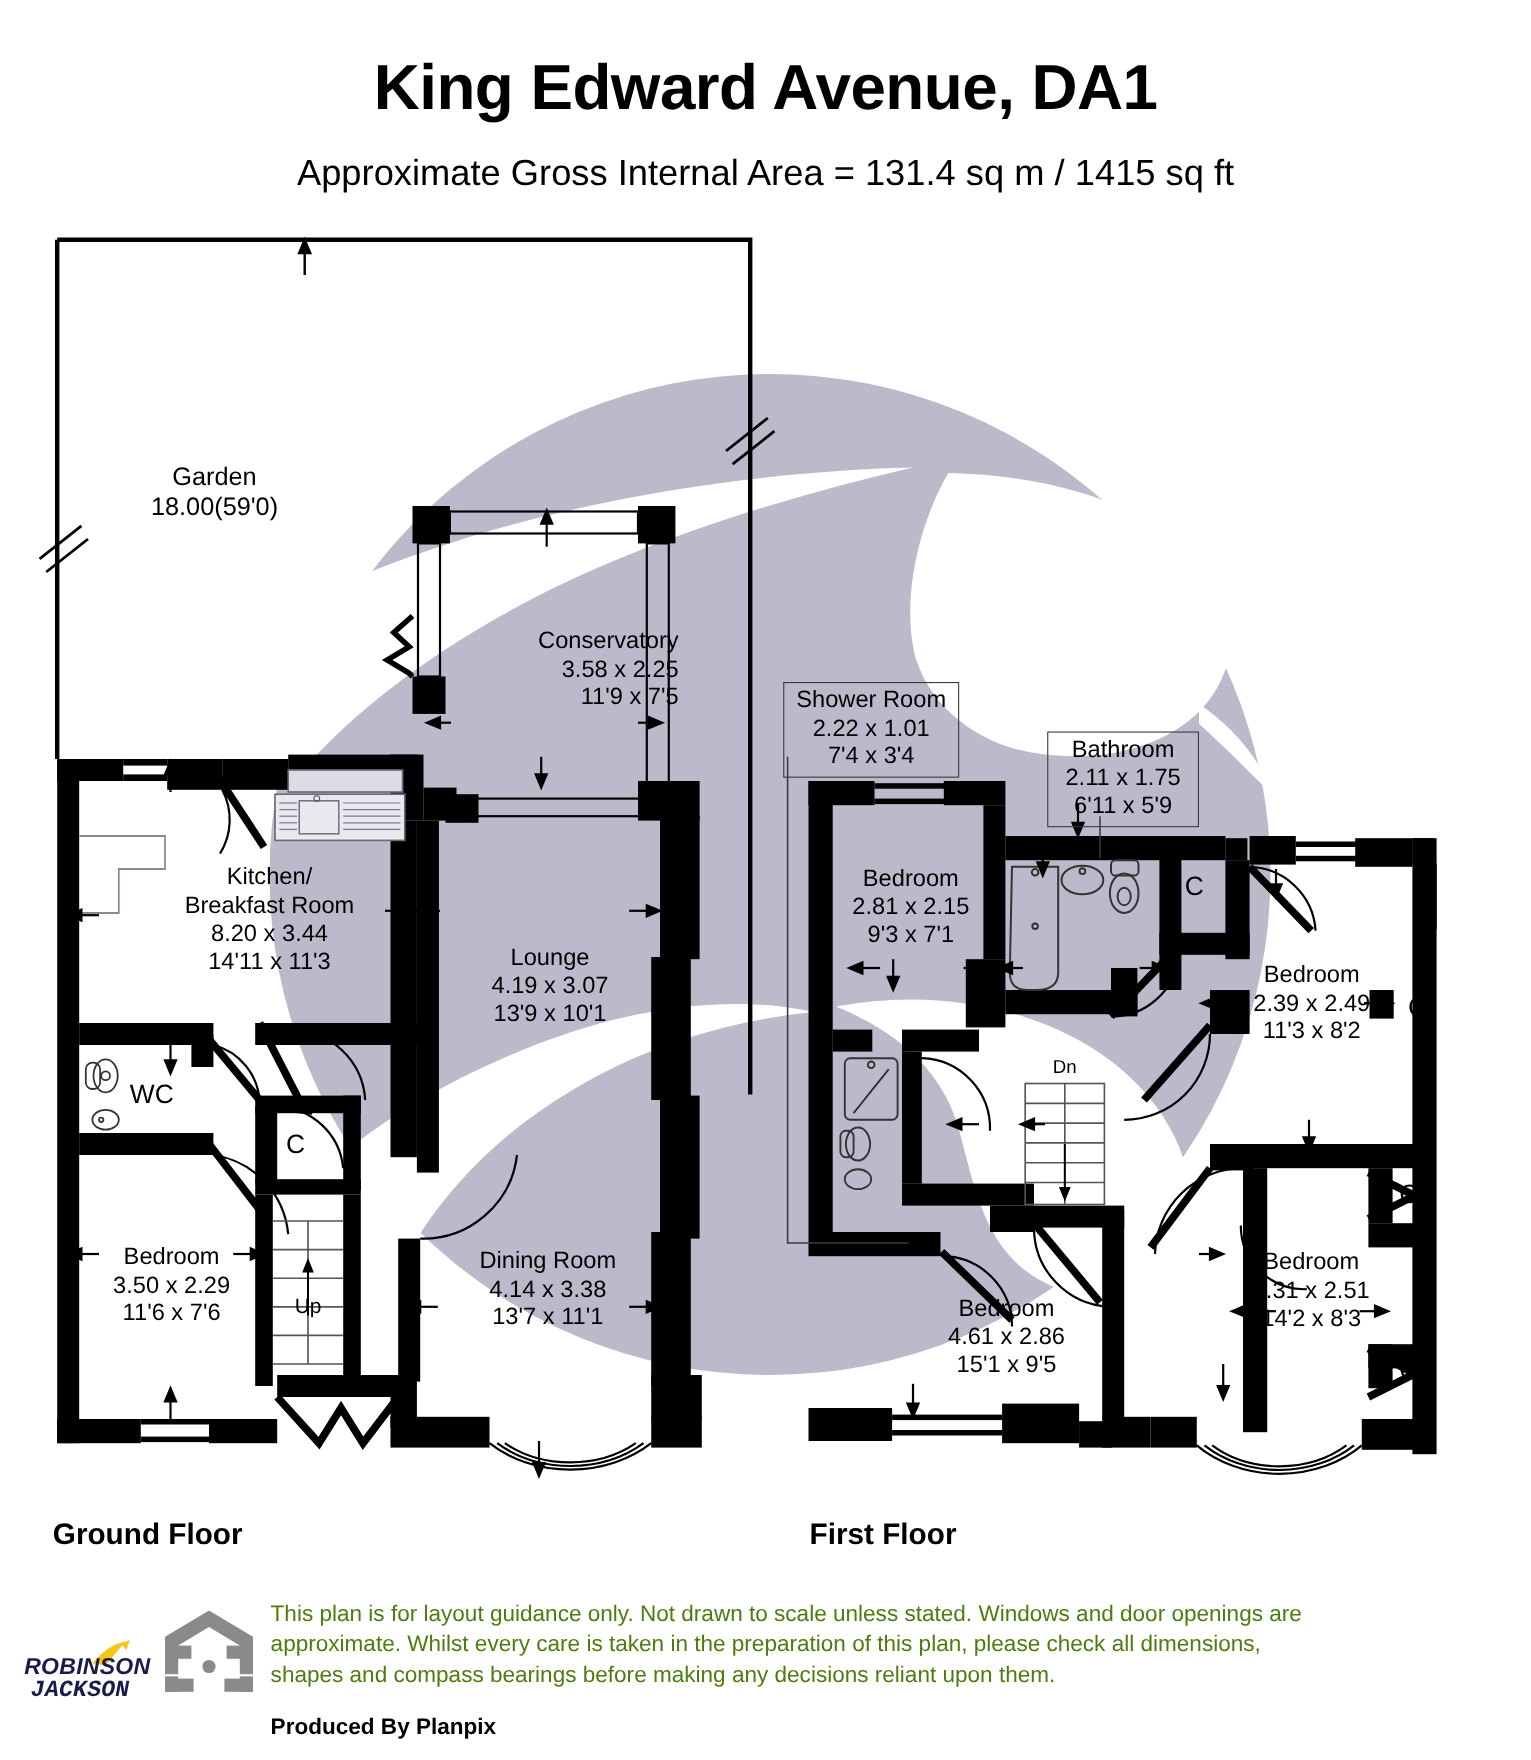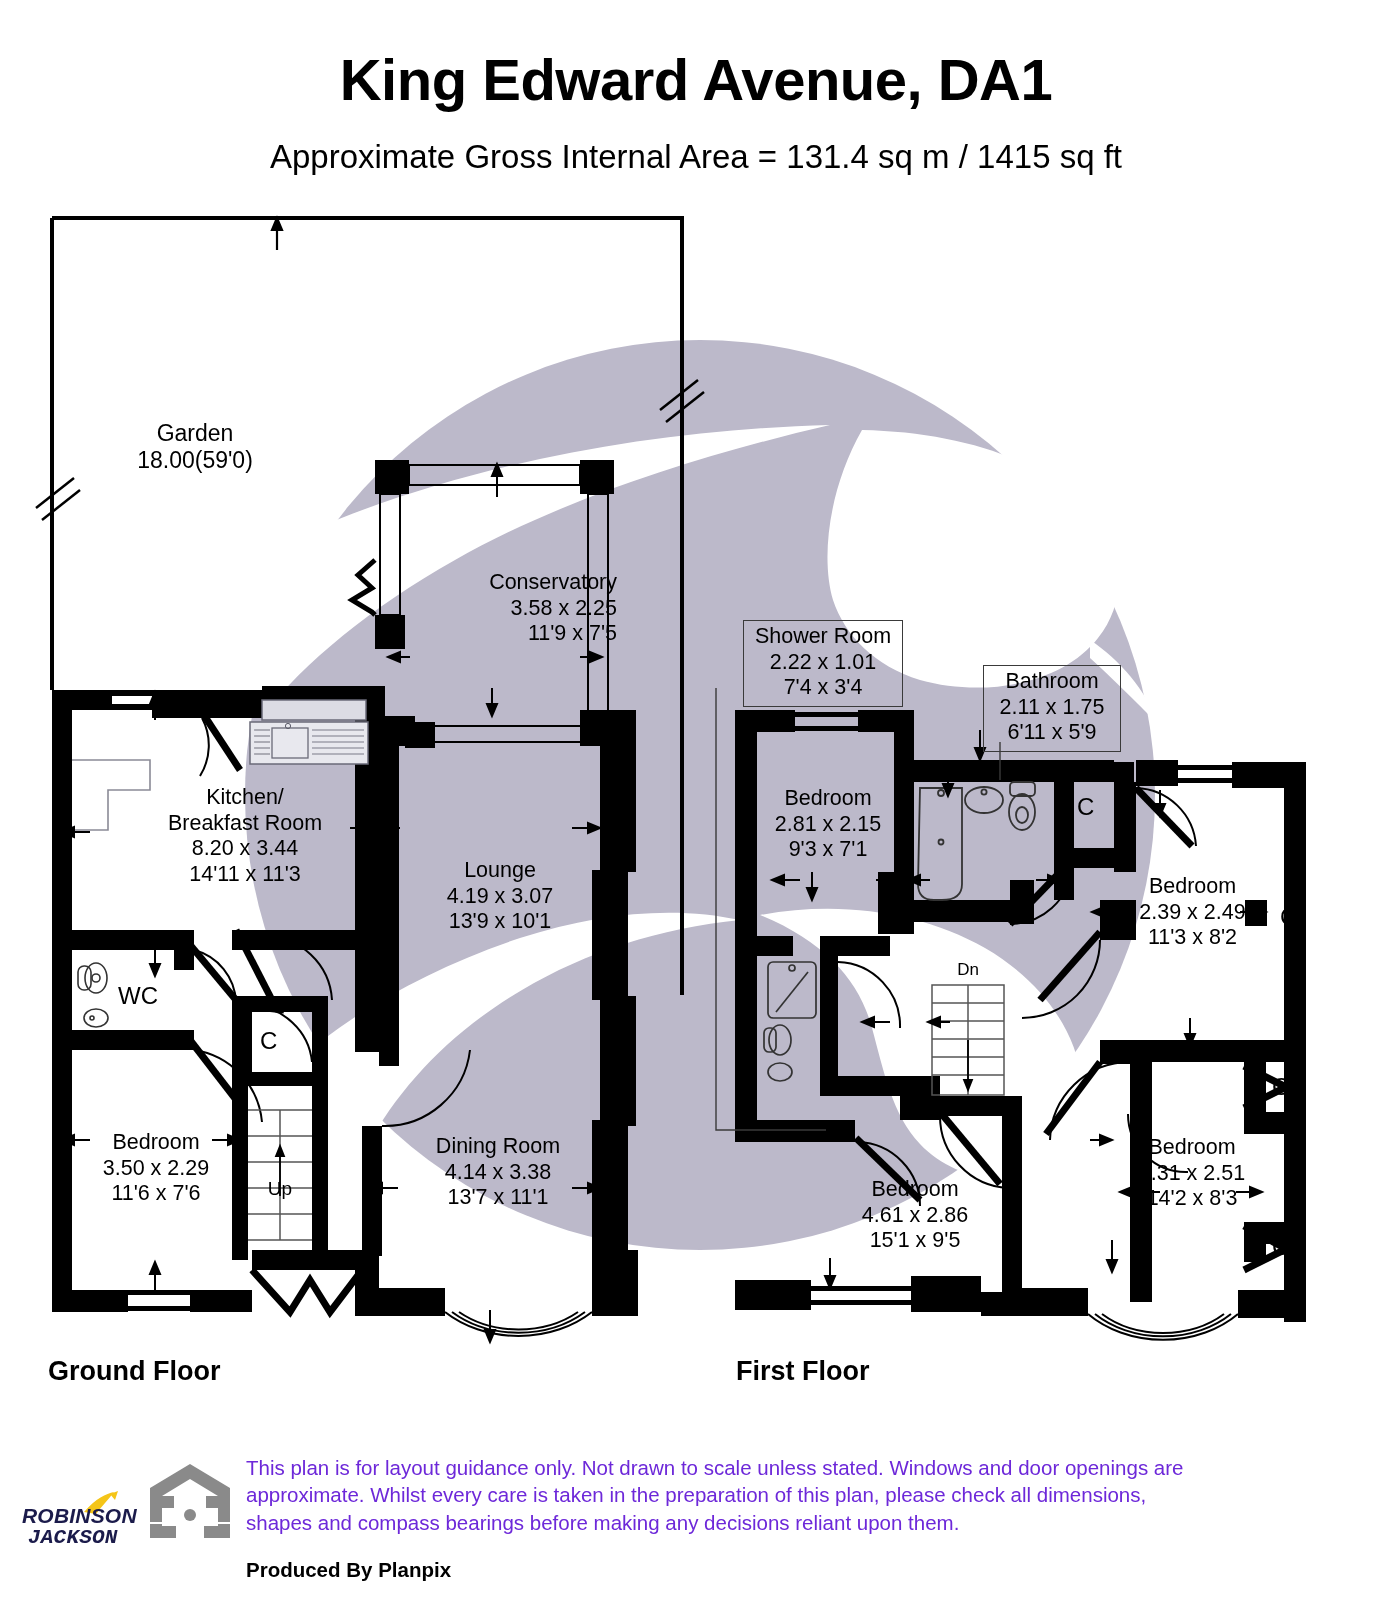--- a/index.html
+++ b/index.html
@@ -10,37 +10,37 @@
     color:#000;
     overflow:hidden;
     position:relative;
   }
   #plan{position:absolute;left:0;top:0;width:1392px;height:1600px;}
 
   .hdr{position:absolute;left:0;width:1392px;text-align:center;}
   #title{top:46px;font-size:58px;font-weight:bold;letter-spacing:-0.5px;}
   #subtitle{top:138px;font-size:33px;font-weight:400;}
 
-  .floorlabel{position:absolute;font-size:27px;font-weight:bold;}
+  .floorlabel{position:absolute;font-size:27px;font-weight:bold;margin-top:24px;}
   #gf-label{left:48px;top:1356px;}
   #ff-label{left:736px;top:1356px;}
 
   
   .rm{position:absolute;text-align:center;font-size:21.5px;line-height:1.19;
       white-space:nowrap;color:#000;}
   .rm .l{display:block;}
-  .boxed{border:1.4px solid #3a3a3a;background:transparent;padding:3px 9px 5px 9px;margin-left:31px;}
+  .boxed{border:1.4px solid #3a3a3a;background:transparent;padding:3px 9px 5px 9px;}
 
   .tiny{position:absolute;font-size:19px;text-align:center;}
   .cl{position:absolute;font-size:24px;}
 
   
   #footer{position:absolute;left:0;top:1452px;width:1392px;height:150px;}
   #disclaimer{position:absolute;left:246px;top:2px;width:945px;
-      font-size:20.5px;line-height:1.34;color:#6d28d9;}
+      font-size:20.5px;line-height:1.34;color:#4d7c0f;}
   #producedby{position:absolute;left:246px;top:106px;font-size:20.5px;font-weight:bold;text-align:center;}
   #logo{position:absolute;left:22px;top:38px;width:115px;height:62px;}
   #logo .lt{position:absolute;left:0;font-style:italic;font-weight:bold;
       color:#1b1b4b;letter-spacing:0.2px;}
   #logo .l1{top:14px;font-size:21px;}
   #logo .l2{top:36px;font-size:21px;left:6px;font-family:Liberation Mono, monospace;}
   #houseicon{position:absolute;left:148px;top:10px;width:84px;height:78px;}
 </style>
 </head>
 <body>

